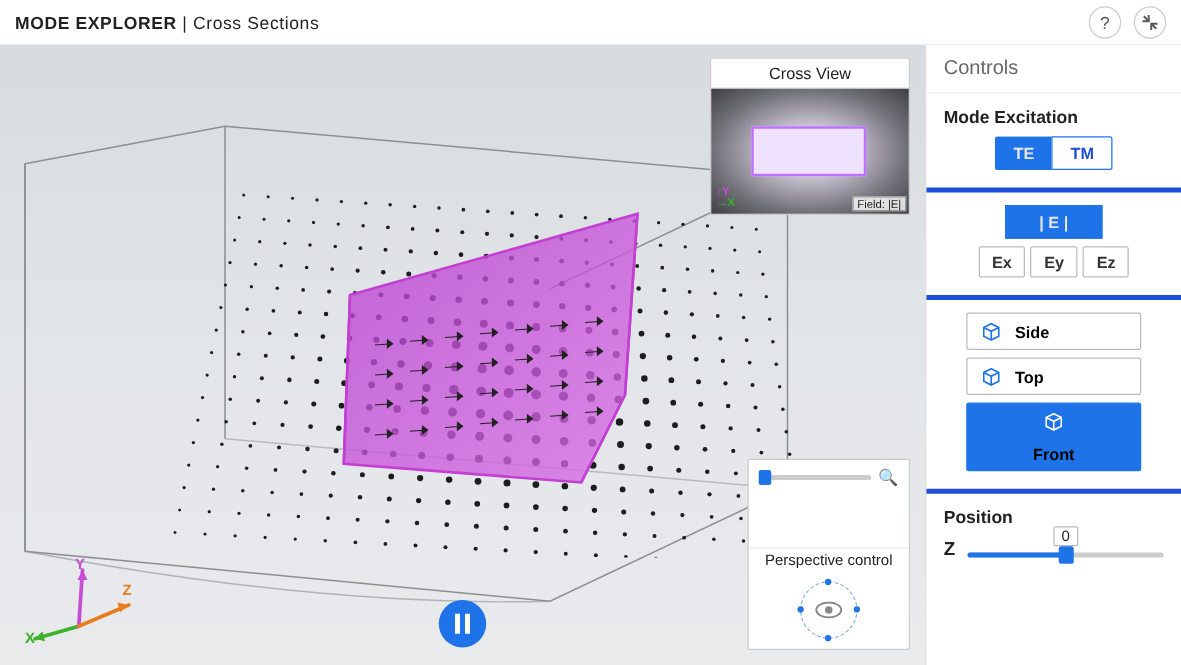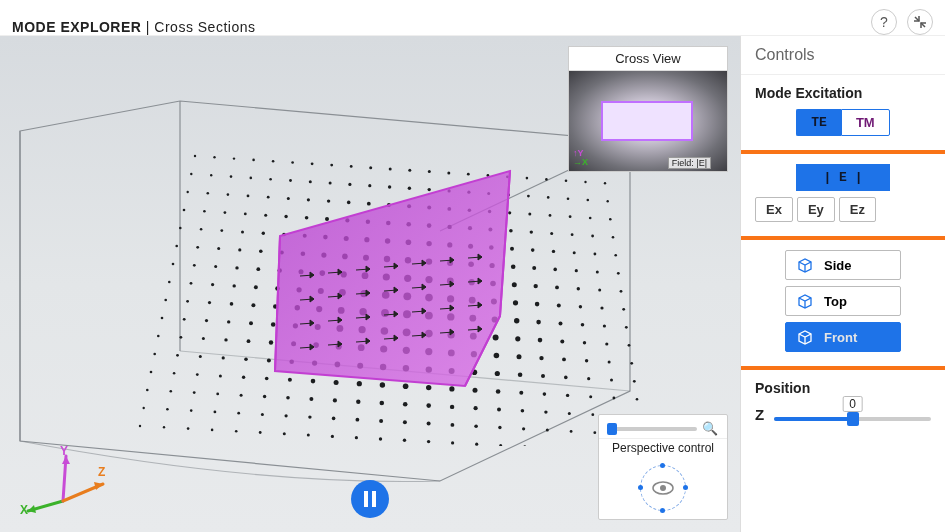--- a/index.html
+++ b/index.html
@@ -7,21 +7,21 @@
     font-family: -apple-system, BlinkMacSystemFont, "Segoe UI", Arial, sans-serif;
     width: 945px; height: 532px;
     background: #fff;
     overflow: hidden;
     font-size: 14px;
     color: #222;
   }
   
   .header {
     height: 36px;
-    display: flex; align-items: flex-end; justify-content: space-between;
+    display: flex; align-items: center; justify-content: space-between;
     padding: 0 12px;
     border-bottom: 1px solid #eee;
   }
   .header-title { font-weight: 700; letter-spacing: .5px; font-size: 14px; }
   .header-title .sub { font-weight: 400; }
   .header-icons { display: flex; gap: 10px; }
   .hicon {
     width: 26px; height: 26px; border: 1px solid #ccc; border-radius: 50%;
     display: flex; align-items: center; justify-content: center;
     font-size: 14px; color: #555; cursor: pointer; background: #fff;
@@ -76,21 +76,21 @@
   
   .persp {
     position: absolute; right: 12px; bottom: 12px;
     width: 130px;
     background: #fff; border: 1px solid #ccc; border-radius: 2px;
     font-size: 12px;
   }
   .persp .zoom-row { display:flex; align-items:center; gap:6px; padding:6px 8px 2px 8px;}
   .zoom-track { flex:1; height:4px; background:#ccc; border-radius:2px; position:relative;}
   .zoom-thumb { position:absolute; left:0; top:-4px; width:10px; height:12px; background:#1e73e8; border-radius:2px;}
-  .persp-label { text-align:center; padding:2px 0 4px 0; font-size:12px; border-top:1px solid #eee;}
+  .persp-label { text-align:center; padding:2px 0 4px 0; font-size:12px; border-top:1px solid #eee;margin-top:47px;}
   .persp-eye { display:flex; justify-content:center; padding:6px 0 8px 0;}
   .eye-ring {
     width: 46px; height:46px; border-radius:50%;
     border: 1px dashed #7fa9e6;
     display:flex; align-items:center; justify-content:center;
     position: relative;
   }
   .eye-ring .dot { width:5px; height:5px; border-radius:50%; background:#1e73e8; position:absolute;}
   .eye-ring .dot.n{top:-3px; left:calc(50% - 3px);}
   .eye-ring .dot.s{bottom:-3px; left:calc(50% - 3px);}
@@ -103,57 +103,57 @@
   }
   .inset-title { text-align:center; font-size:13px; padding:4px 0; border-bottom:1px solid #ddd;}
   .inset-canvas { position: relative; height: 100px; background: radial-gradient(ellipse at center, #f3eafc 10%, #6f6f76 70%, #3e3e43 100%);}
   .inset-rect {
     position:absolute; left:32px; top:30px; width:92px; height:40px;
     border:2px solid #c070ff; background: #efe2ff;
   }
   .inset-axis { position:absolute; left:4px; bottom:4px; font-size:9px; line-height:1;}
   .inset-axis .yy{color:#c84cd6; font-weight:bold;}
   .inset-axis .xx{color:#3bb22a; font-weight:bold;}
-  .inset-field { position:absolute; right:16px; bottom:2px; font-size:9px; background:rgba(255,255,255,.8); border:1px solid #999; padding:0 3px;}
+  .inset-field { position:absolute; right:2px; bottom:2px; font-size:9px; background:rgba(255,255,255,.8); border:1px solid #999; padding:0 3px;}
   
   .sidebar {
     width: 205px; border-left: 1px solid #ddd;
     display: flex; flex-direction: column;
     background: #fff;
     overflow-y: auto;
   }
   .sidebar-title {
     padding: 10px 14px; color: #666; font-size: 16px;
     border-bottom: 1px solid #eee;
   }
-  .section { padding: 10px 14px 14px 14px; border-bottom: 4px solid #f97316;}
+  .section { padding: 10px 14px 14px 14px; border-bottom: 4px solid #1d4ed8;}
   .section:last-child{border-bottom:none;}
   .section h3 { font-size: 14px; font-weight: 700; margin-bottom: 8px;}
   .btn-row { display:flex; gap:0; justify-content:center;}
   .btn {
-    border:1px solid #1e73e8; background:#fff; color:#701a75;
+    border:1px solid #1e73e8; background:#fff; color:#1d4ed8;
     font-weight:700; font-size:13px; padding:5px 14px; cursor:pointer;
   }
-  .btn.active { background:#1e73e8; color:#0f172a;font-family:Liberation Mono, monospace;}
+  .btn.active { background:#1e73e8; color:#e5e5e5;}
   .btn-row.joined .btn:first-child{border-right:none; border-radius:2px 0 0 2px;}
   .btn-row.joined .btn:last-child{border-radius:0 2px 2px 0;}
   .field-row-main{display:flex; justify-content:center; margin-bottom:6px;}
   .field-row-main .btn{padding:5px 26px;}
-  .field-row-sub{display:flex; gap:4px; }
+  .field-row-sub{display:flex; gap:4px; justify-content:center;}
   .sbtn {
     border:1px solid #bbb; background:#fff; color:#333;
     font-weight:700; font-size:13px; padding:4px 10px; cursor:pointer; border-radius:2px;
   }
   .view-list{display:flex; flex-direction:column; gap:6px; align-items:center;}
   .vbtn{
-    width: 116px; display:flex; align-items:center; gap:10px;
+    width: 140px; display:flex; align-items:center; gap:10px;
     border:1px solid #bbb; background:#fff; padding:5px 10px; cursor:pointer;
     font-weight:700; font-size:13px; border-radius:2px;
   }
-  .vbtn.active{background:#1e73e8; color:#e5e5e5; border-color:#1e73e8;}
+  .vbtn.active{background:#1e73e8; color:#000000; border-color:#1e73e8;flex-direction:column;}
   .cube-ico{width:18px;height:18px;}
   .pos-row{display:flex; align-items:center; gap:10px;}
   .pos-z{font-weight:700; font-size:15px;}
   .pos-track{flex:1; position:relative; height:20px;}
   .pos-line{position:absolute; top:13px; left:0; right:0; height:4px; background:#ccc; border-radius:2px;}
   .pos-fill{position:absolute; top:13px; left:0; height:4px; background:#1e73e8; border-radius:2px;}
   .pos-thumb{position:absolute; top:8px; width:12px; height:14px; background:#1e73e8; border-radius:2px;}
   .pos-val{position:absolute; top:-8px; font-size:12px; border:1px solid #bbb; padding:0 6px; background:#fff; border-radius:2px; transform:translateX(-50%);}
 </style>
 </head>

